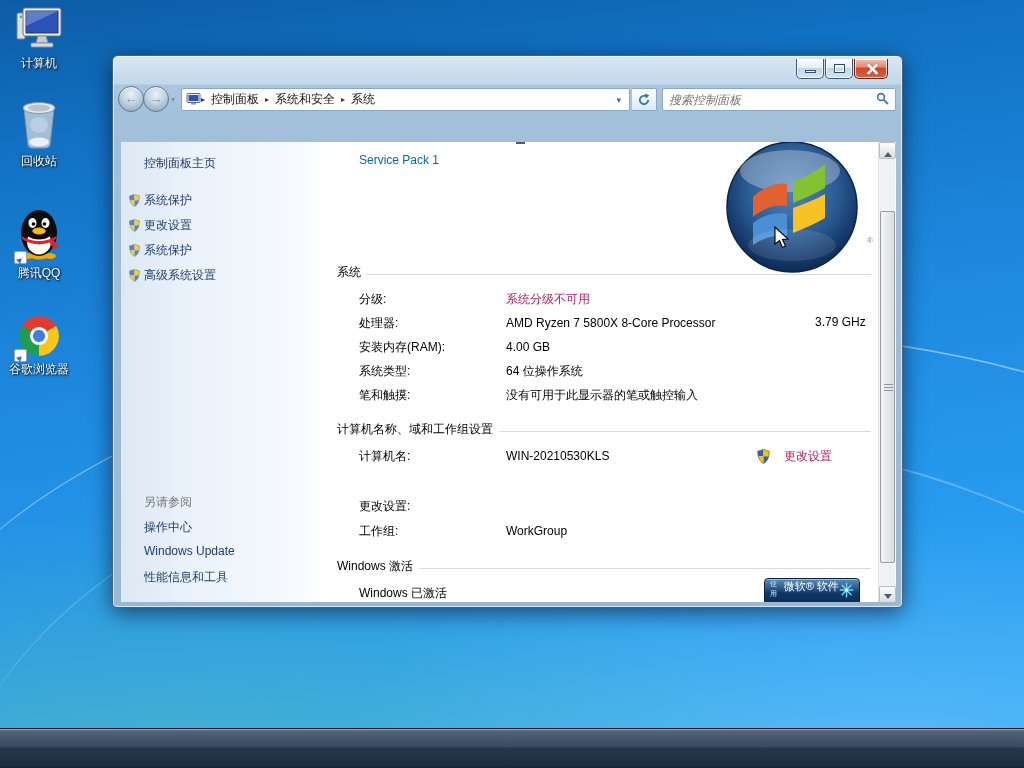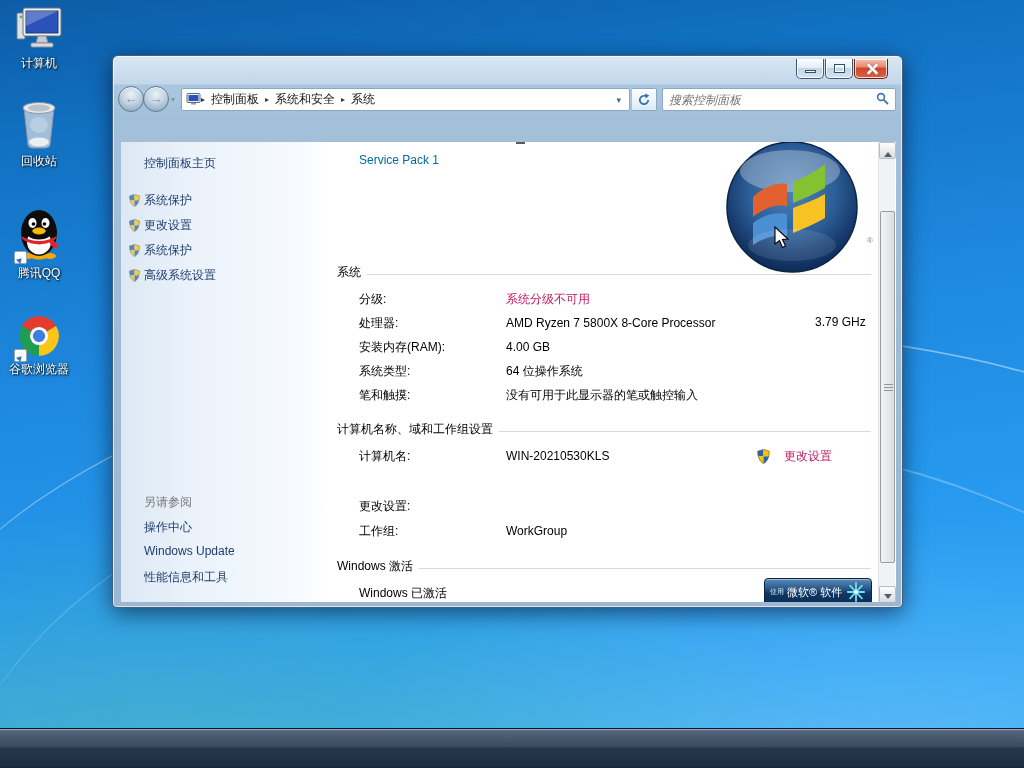--- a/index.html
+++ b/index.html
@@ -86,24 +86,24 @@
   .sec .t { white-space:nowrap; padding-right:6px; }
   .sec .rule { flex:1; border-top:1px solid #d9d9d9; margin-top:3px; }
 
   .crow { position:absolute; left:238px; right:30px; white-space:nowrap; color:#000; }
   .clab { display:inline-block; width:147px; }
   .cextra { position:absolute; left:456px; }
   .link { color:#be185d; cursor:pointer; }
 
   .chg { position:absolute; left:636px; top:306px; display:flex; align-items:center; gap:14px; cursor:pointer; }
 
-  .badge { position:absolute; left:643px; top:436px; width:108px; height:28px; border-radius:4px;
+  .badge { position:absolute; left:643px; top:436px; width:96px; height:28px; border-radius:4px;
     background:linear-gradient(180deg,#5b8cb8 0,#2c5b8c 35%,#0e3763 55%,#0a2c52 100%);
     border:1px solid #092440; box-shadow:inset 0 1px 0 rgba(255,255,255,.45);
-    display:flex; align-items:center; padding:0 5px; color:#fff; }
+    display:flex; align-items:flex-start; padding:0 5px; color:#fff; }
   .badge .pfx { font-size:7px; margin-right:3px; color:#cfe4f2; }
   .badge .btx { font-size:11px; white-space:nowrap; }
   .badge svg { margin-left:auto; }
 
   
   .sbar { position:absolute; left:757px; top:0; width:17px; height:461px; background:#f1f2f4; border-left:1px solid #dfe2e6; }
   .sbtn { position:absolute; left:0; width:17px; height:17px; background:linear-gradient(180deg,#fefefe,#dcdcdc); border:1px solid #b9bdc4; border-radius:2px; }
   .sbtn i { position:absolute; left:4px; border:4px solid transparent; }
   .sb-up { top:0; } .sb-up i { top:5px; border-bottom:5px solid #4d6073; }
   .sb-dn { bottom:0; } .sb-dn i { top:7px; border-top:5px solid #4d6073; }

